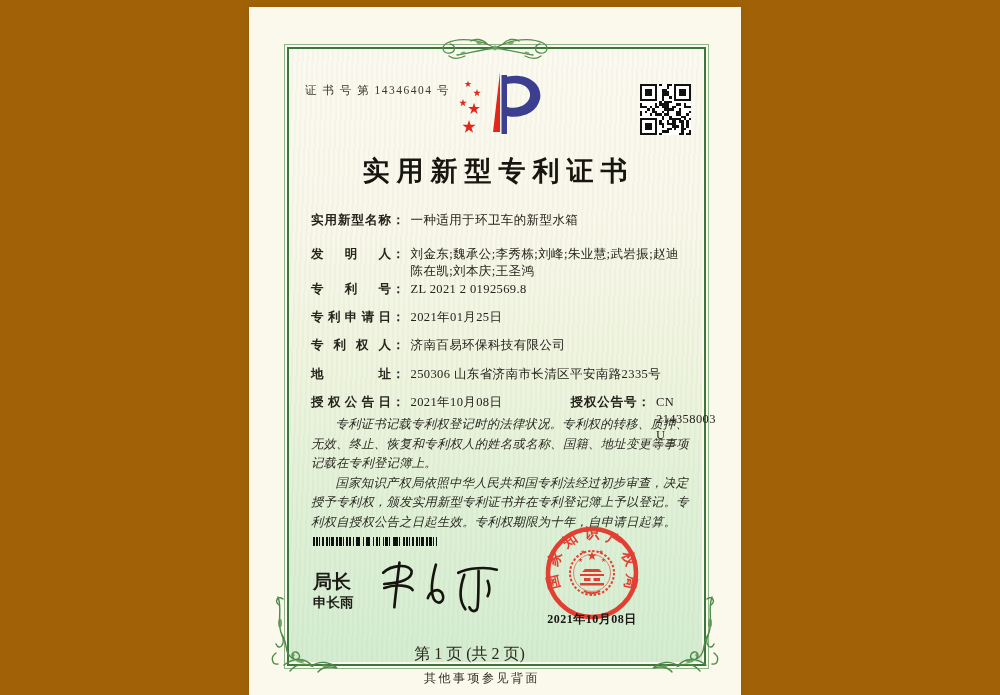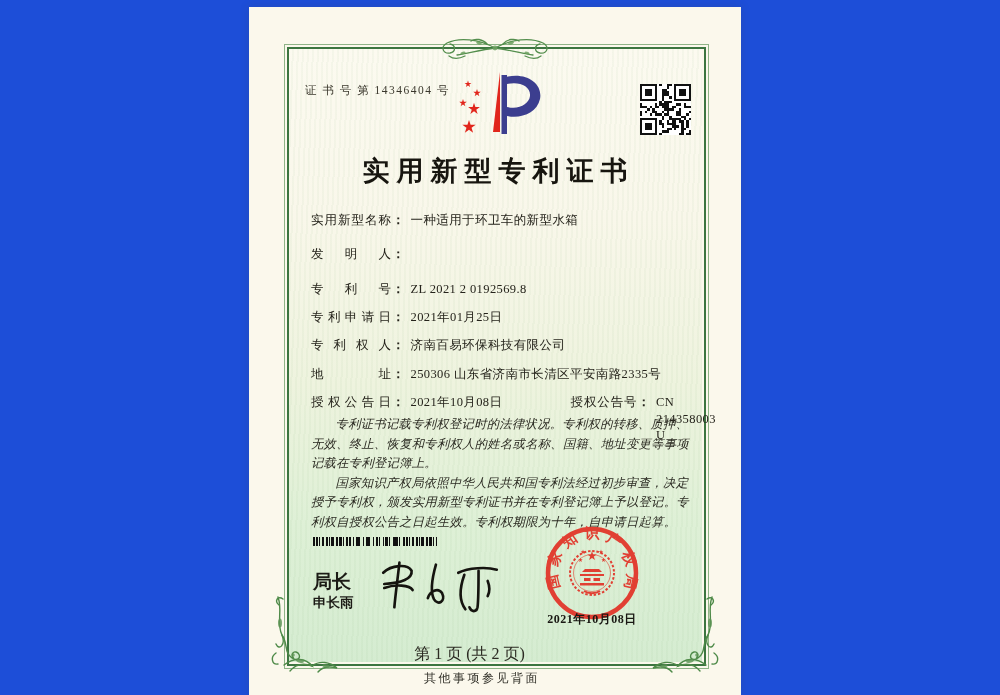--- a/index.html
+++ b/index.html
@@ -1,34 +1,34 @@
 <!DOCTYPE html>
 <html><head>
 <meta charset="utf-8">
 <style>
   html,body{margin:0;padding:0;}
   body{background:#fdfdfc;font-family:"Liberation Serif","DejaVu Serif",serif;}
-  .stage{position:relative;width:1000px;height:695px;overflow:hidden;background:#1d4ed8;}
+  .stage{position:relative;width:1000px;height:695px;overflow:hidden;background:#a16207;}
   .paper{position:absolute;left:249px;top:7px;width:492px;height:688px;
          background:#fbf8ec;box-shadow:0 0 9px rgba(60,60,50,.18);}
   .cert-inner{position:absolute;left:38px;top:40px;width:415px;height:615px;
       background:linear-gradient(180deg,#fcfaf0 0%,#f9f7ea 28%,#eef3de 55%,#def0d6 78%,#d5ecd1 100%);}
   .cert-inner::after{content:"";position:absolute;inset:0;pointer-events:none;
       background:repeating-linear-gradient(92deg,rgba(110,165,100,.05) 0 2px,transparent 2px 5px);}
   .cert-border{position:absolute;left:38px;top:40px;width:415px;height:615px;
       border:2px solid #3c7540;outline:1px solid #8fb487;outline-offset:2px;pointer-events:none;}
   .orn{position:absolute;pointer-events:none;}
   .cert-no{position:absolute;left:56px;top:76px;font-size:11.5px;letter-spacing:1.5px;color:#3a372c;}
   .logo{position:absolute;left:200px;top:64px;width:96px;height:66px;}
   .qr{position:absolute;left:391px;top:77px;width:51px;height:51px;background:#fff;}
   .title{position:absolute;left:0;width:100%;top:146px;text-align:center;
          font-size:27px;font-weight:700;letter-spacing:7px;padding-left:7px;box-sizing:border-box;color:#17150f;}
   .frow{position:absolute;left:62px;right:40px;display:flex;align-items:flex-start;
         font-size:12.5px;line-height:16.5px;color:#25231b;}
-  .flabel{flex:0 0 80px;width:80px;text-align:justify;text-align-last:justify;font-weight:400;}
+  .flabel{flex:0 0 80px;width:80px;text-align:justify;text-align-last:justify;font-weight:700;}
   .flabel.w2{flex:0 0 66px;width:66px;margin-left:12px;}
   .fcolon{flex:0 0 auto;margin:0 6px 0 1px;font-weight:600;}
   .fvalue{flex:1;white-space:pre-line;letter-spacing:.4px;}
   .fvalue.fixed{flex:0 0 148px;}
   .paras{position:absolute;left:62px;top:408px;width:378px;font-size:12.3px;line-height:19.5px;
          color:#2b2a22;font-style:italic;}
   .paras p{margin:0;text-indent:2em;letter-spacing:.3px;}
   .barcode{position:absolute;left:64px;top:530px;width:124px;height:9px;
       background:
         repeating-linear-gradient(90deg,#111 0 1px,transparent 1px 3px,#111 3px 5px,transparent 5px 6px,#111 6px 7px,transparent 7px 10px),
@@ -255,20 +255,22 @@
     <div class="title">实用新型专利证书</div>
 
     <div class="frow" style="top:205px">
       <span class="flabel">实用新型名称</span>
         <span class="fcolon">：</span>
       <span class="fvalue">一种适用于环卫车的新型水箱</span>
     </div>
     <div class="frow" style="top:239px">
       <span class="flabel">发明人</span>
         <span class="fcolon">：</span>
+      <span class="fvalue">刘金东;魏承公;李秀栋;刘峰;朱业慧;武岩振;赵迪
+陈在凯;刘本庆;王圣鸿</span>
     </div>
     <div class="frow" style="top:274px">
       <span class="flabel">专利号</span>
         <span class="fcolon">：</span>
       <span class="fvalue">ZL 2021 2 0192569.8</span>
     </div>
     <div class="frow" style="top:302px">
       <span class="flabel">专利申请日</span>
         <span class="fcolon">：</span>
       <span class="fvalue">2021年01月25日</span>

